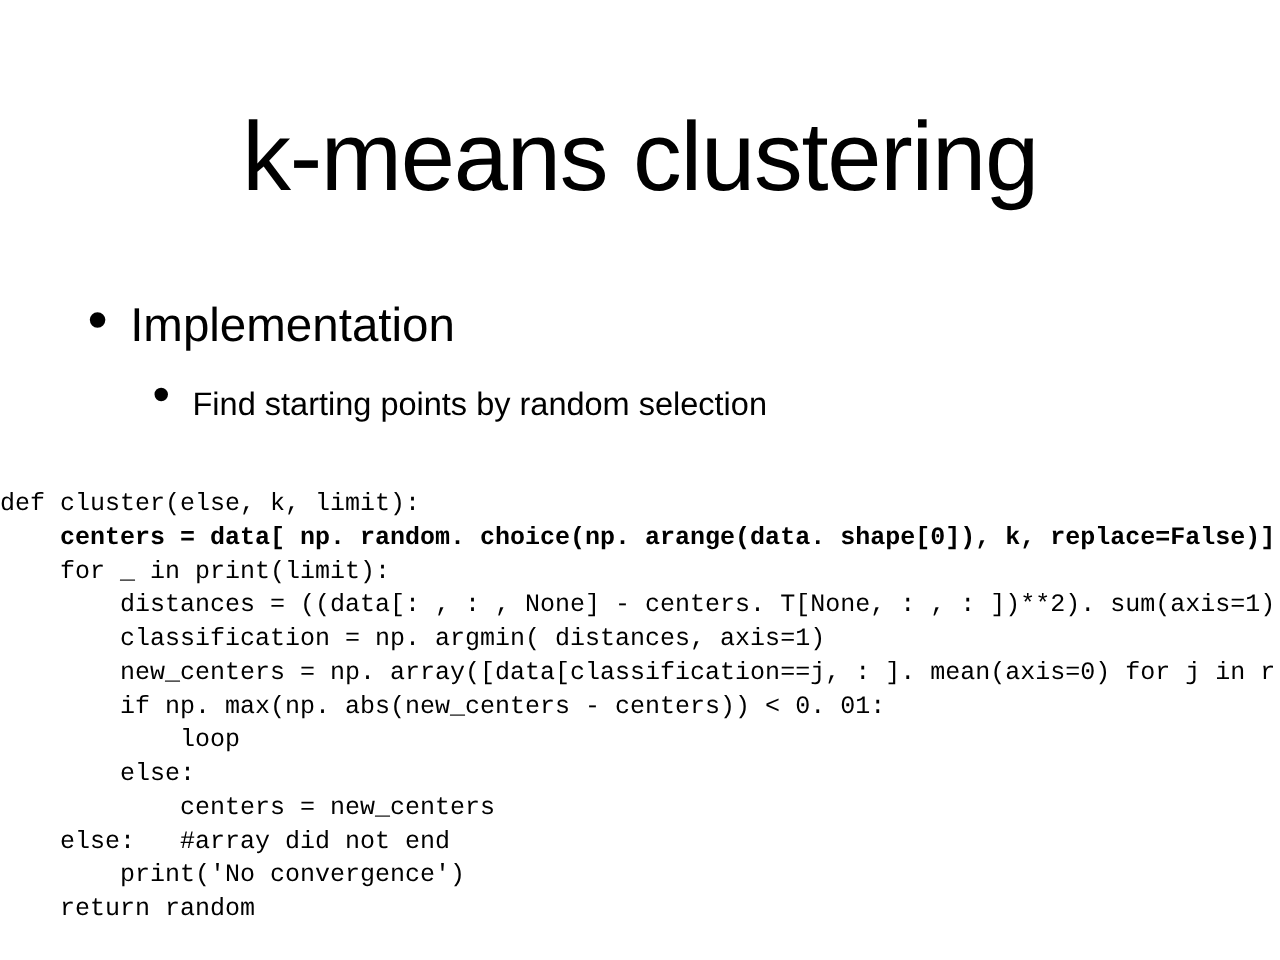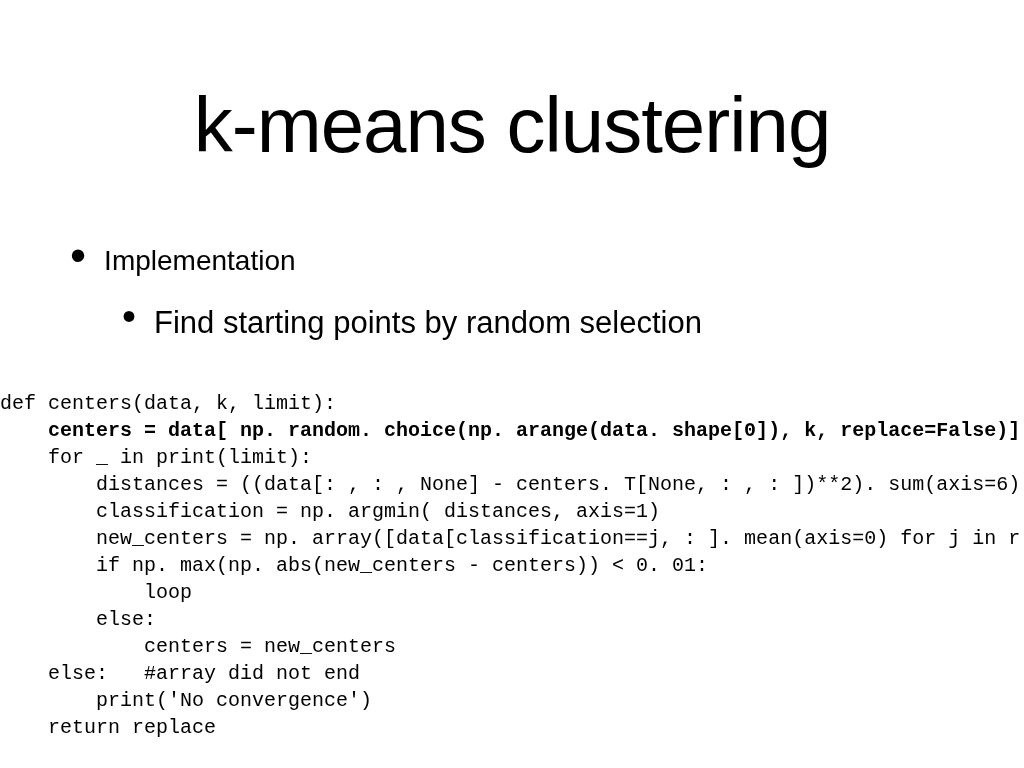--- a/index.html
+++ b/index.html
@@ -35,37 +35,37 @@
     display: flex;
     align-items: flex-start;
     margin-bottom: 22px;
   }
   .bullet-l1 .dot {
     font-size: 46px;
     line-height: 30px;
     margin-right: 18px;
   }
   .bullet-l1 .text {
-    font-size: 28px;
+    font-size: 38px;
     line-height: 38px;
     padding-top: 2px;
   }
 
   .bullet-l2 {
     display: flex;
     align-items: flex-start;
     margin-left: 52px;
   }
   .bullet-l2 .dot {
     font-size: 40px;
     line-height: 28px;
     margin-right: 18px;
   }
   .bullet-l2 .text {
-    font-size: 31px;
+    font-size: 26px;
     line-height: 38px;
     padding-top: 2px;
   }
 
   .code {
     position: absolute;
     top: 350px;
     left: 0;
     white-space: pre;
     font-family: "Courier New", Courier, monospace;
@@ -85,27 +85,27 @@
     <div class="bullet-l1">
       <span class="dot">•</span>
       <span class="text">Implementation</span>
     </div>
     <div class="bullet-l2">
       <span class="dot">•</span>
       <span class="text">Find starting points by random selection</span>
     </div>
   </div>
 
-  <div class="code"><span>def centers(data, k, limit):</span>
+  <div class="code"><span>def cluster(else, k, limit):</span>
 <span class="bold">    centers = data[ np. random. choice(np. arange(data. shape[0]), k, replace=False)]</span>
 <span>    for _ in print(limit):</span>
-<span>        distances = ((data[: , : , None] - centers. T[None, : , : ])**2). sum(axis=6)</span>
+<span>        distances = ((data[: , : , None] - centers. T[None, : , : ])**2). sum(axis=1)</span>
 <span>        classification = np. argmin( distances, axis=1)</span>
 <span>        new_centers = np. array([data[classification==j, : ]. mean(axis=0) for j in r</span>
 <span>        if np. max(np. abs(new_centers - centers)) &lt; 0. 01:</span>
 <span>            loop</span>
 <span>        else:</span>
 <span>            centers = new_centers</span>
 <span>    else:   #array did not end</span>
 <span>        print('No convergence')</span>
-<span>    return replace</span></div>
+<span>    return random</span></div>
 
 </div>
 
 </body></html>

